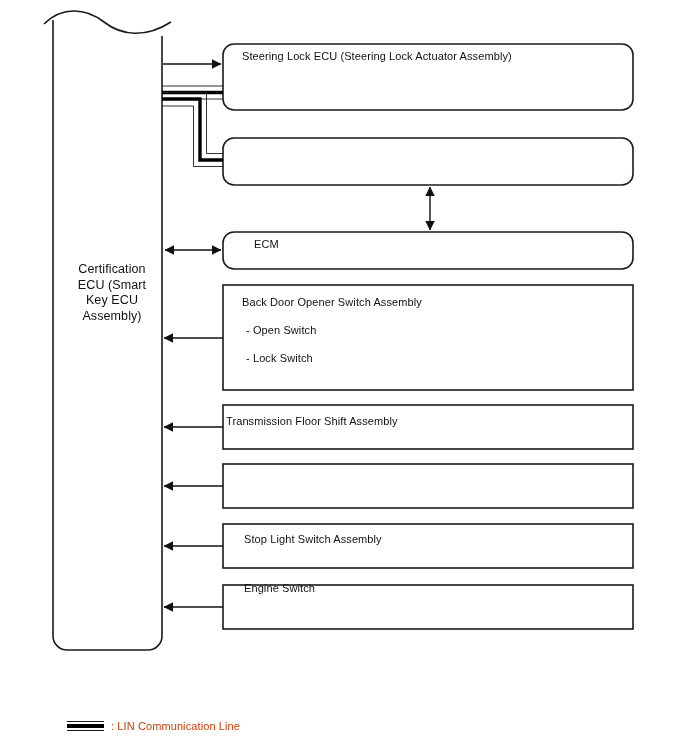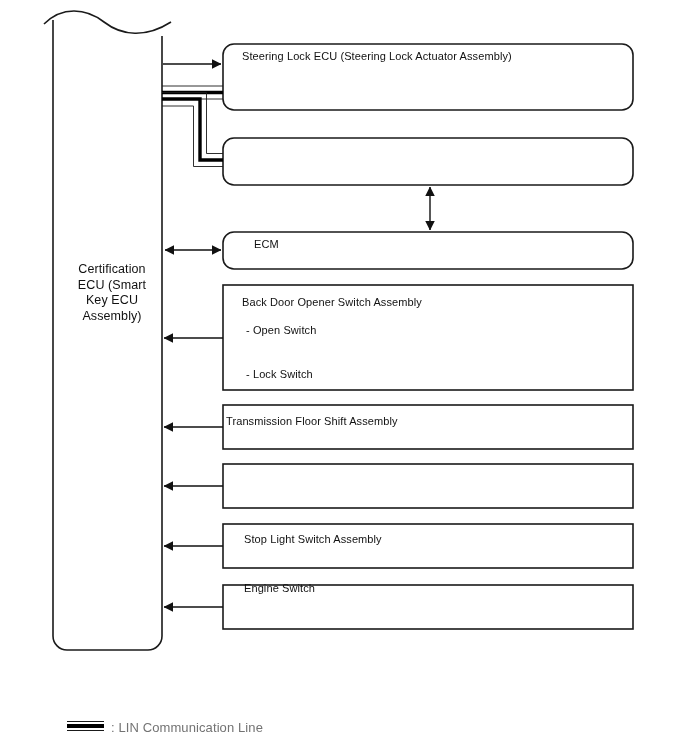--- a/index.html
+++ b/index.html
@@ -38,22 +38,22 @@
     position: absolute;
     font-size: 12.5px;
     line-height: 15.5px;
     color: #111111;
     white-space: pre;
     letter-spacing: 0.1px;
     text-align: center;
   }
   .legend-text {
     position: absolute;
-    font-size: 13px;
-    color: #737373;
+    font-size: 11px;
+    color: #c2410c;
     white-space: pre;
     letter-spacing: 0.1px;
   }
   .legend-symbol {
     position: absolute;
   }
   .legend-symbol .thin {
     position: absolute;
     left: 0;
     width: 100%;
@@ -150,21 +150,21 @@
 Key ECU
 Assembly)</div>
 
   <div class="node-label" style="left:242px; top:49px;">Steering Lock ECU (Steering Lock Actuator Assembly)</div>
 
 
   <div class="node-label" style="left:254px; top:237px;">ECM</div>
 
   <div class="node-label" style="left:242px; top:295px;">Back Door Opener Switch Assembly</div>
   <div class="node-label" style="left:246px; top:323px;">- Open Switch</div>
-  <div class="node-label" style="left:246px; top:351px;margin-top:16px;">- Lock Switch</div>
+  <div class="node-label" style="left:246px; top:351px;">- Lock Switch</div>
 
   <div class="node-label" style="left:226px; top:414px;">Transmission Floor Shift Assembly</div>
 
 
   <div class="node-label" style="left:244px; top:532px;">Stop Light Switch Assembly</div>
 
   <div class="node-label" style="left:244px; top:581px;">Engine Switch</div>
 
   <div class="legend-symbol" style="left:67px; top:721px; width:37px; height:10px;">
     <span class="thin" style="top:0px;"></span>

